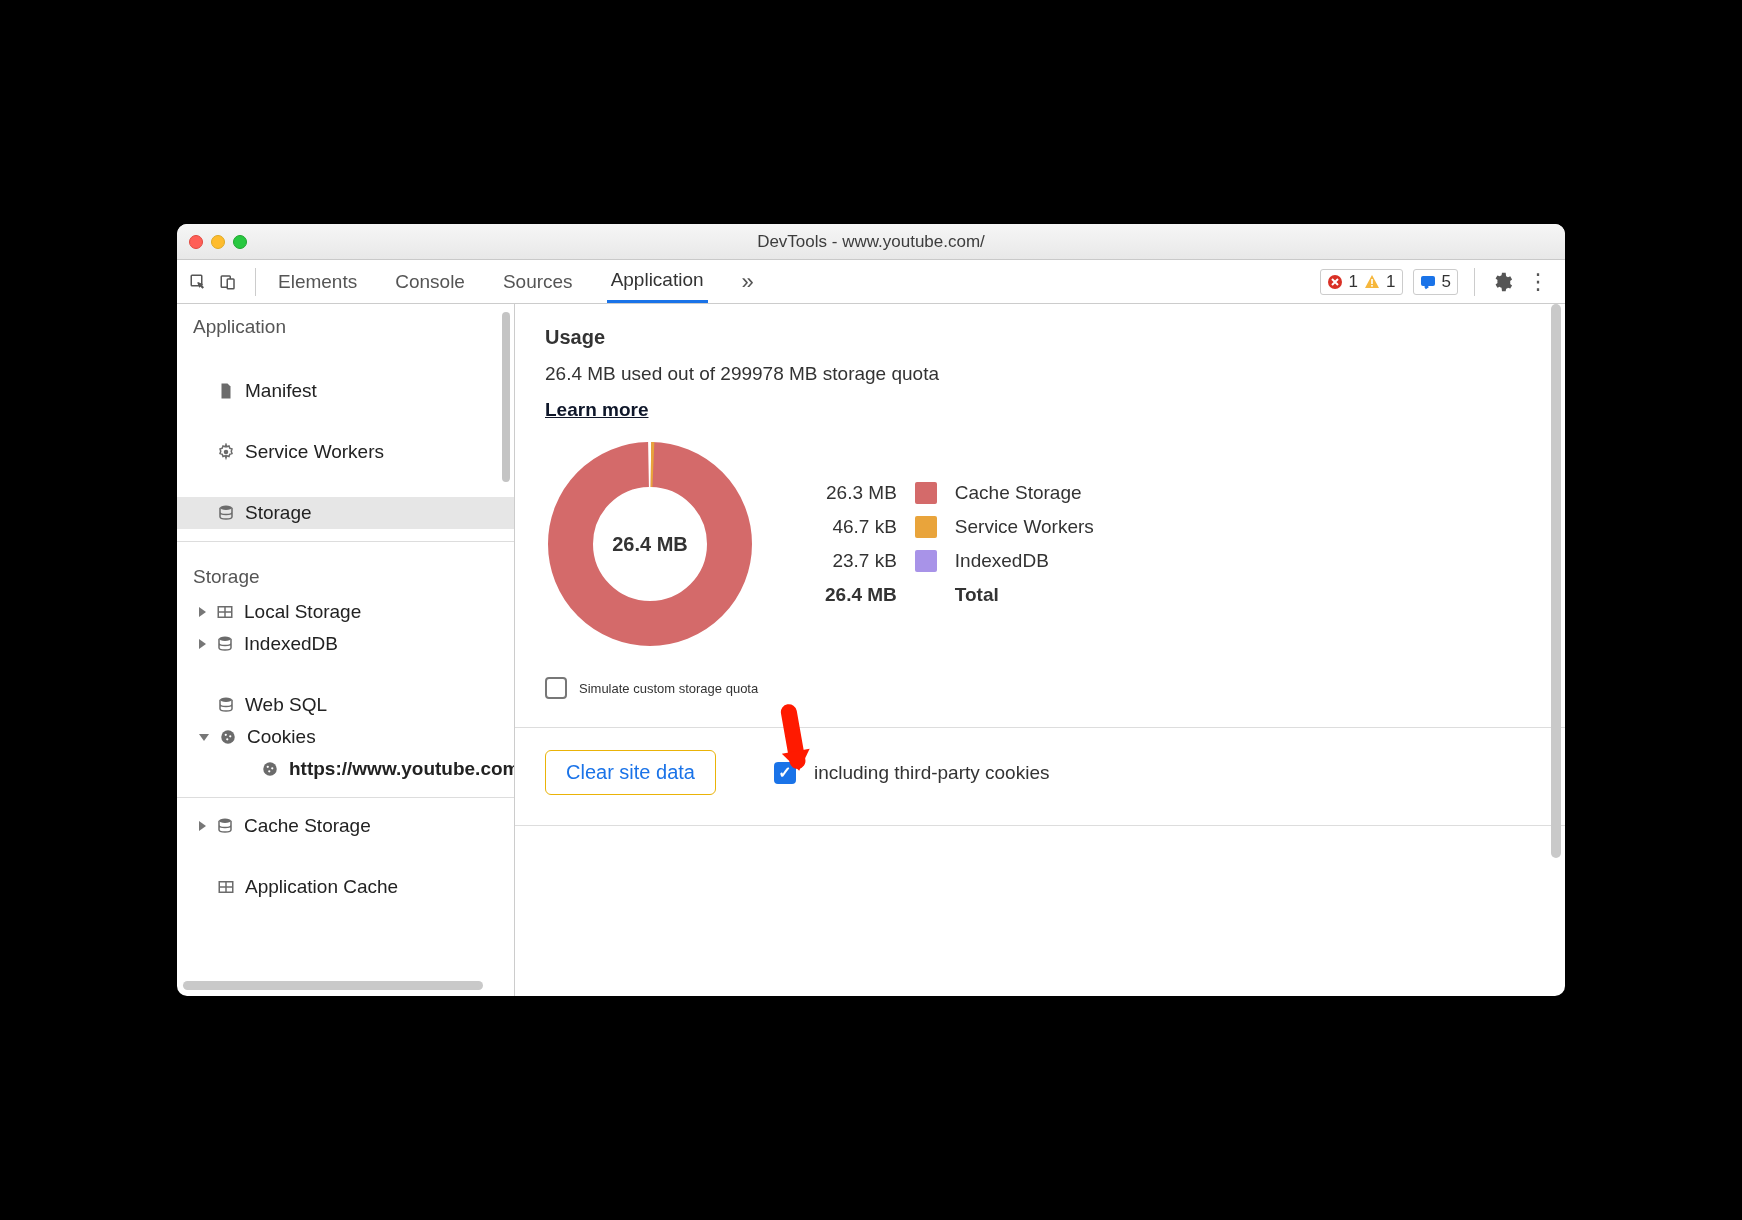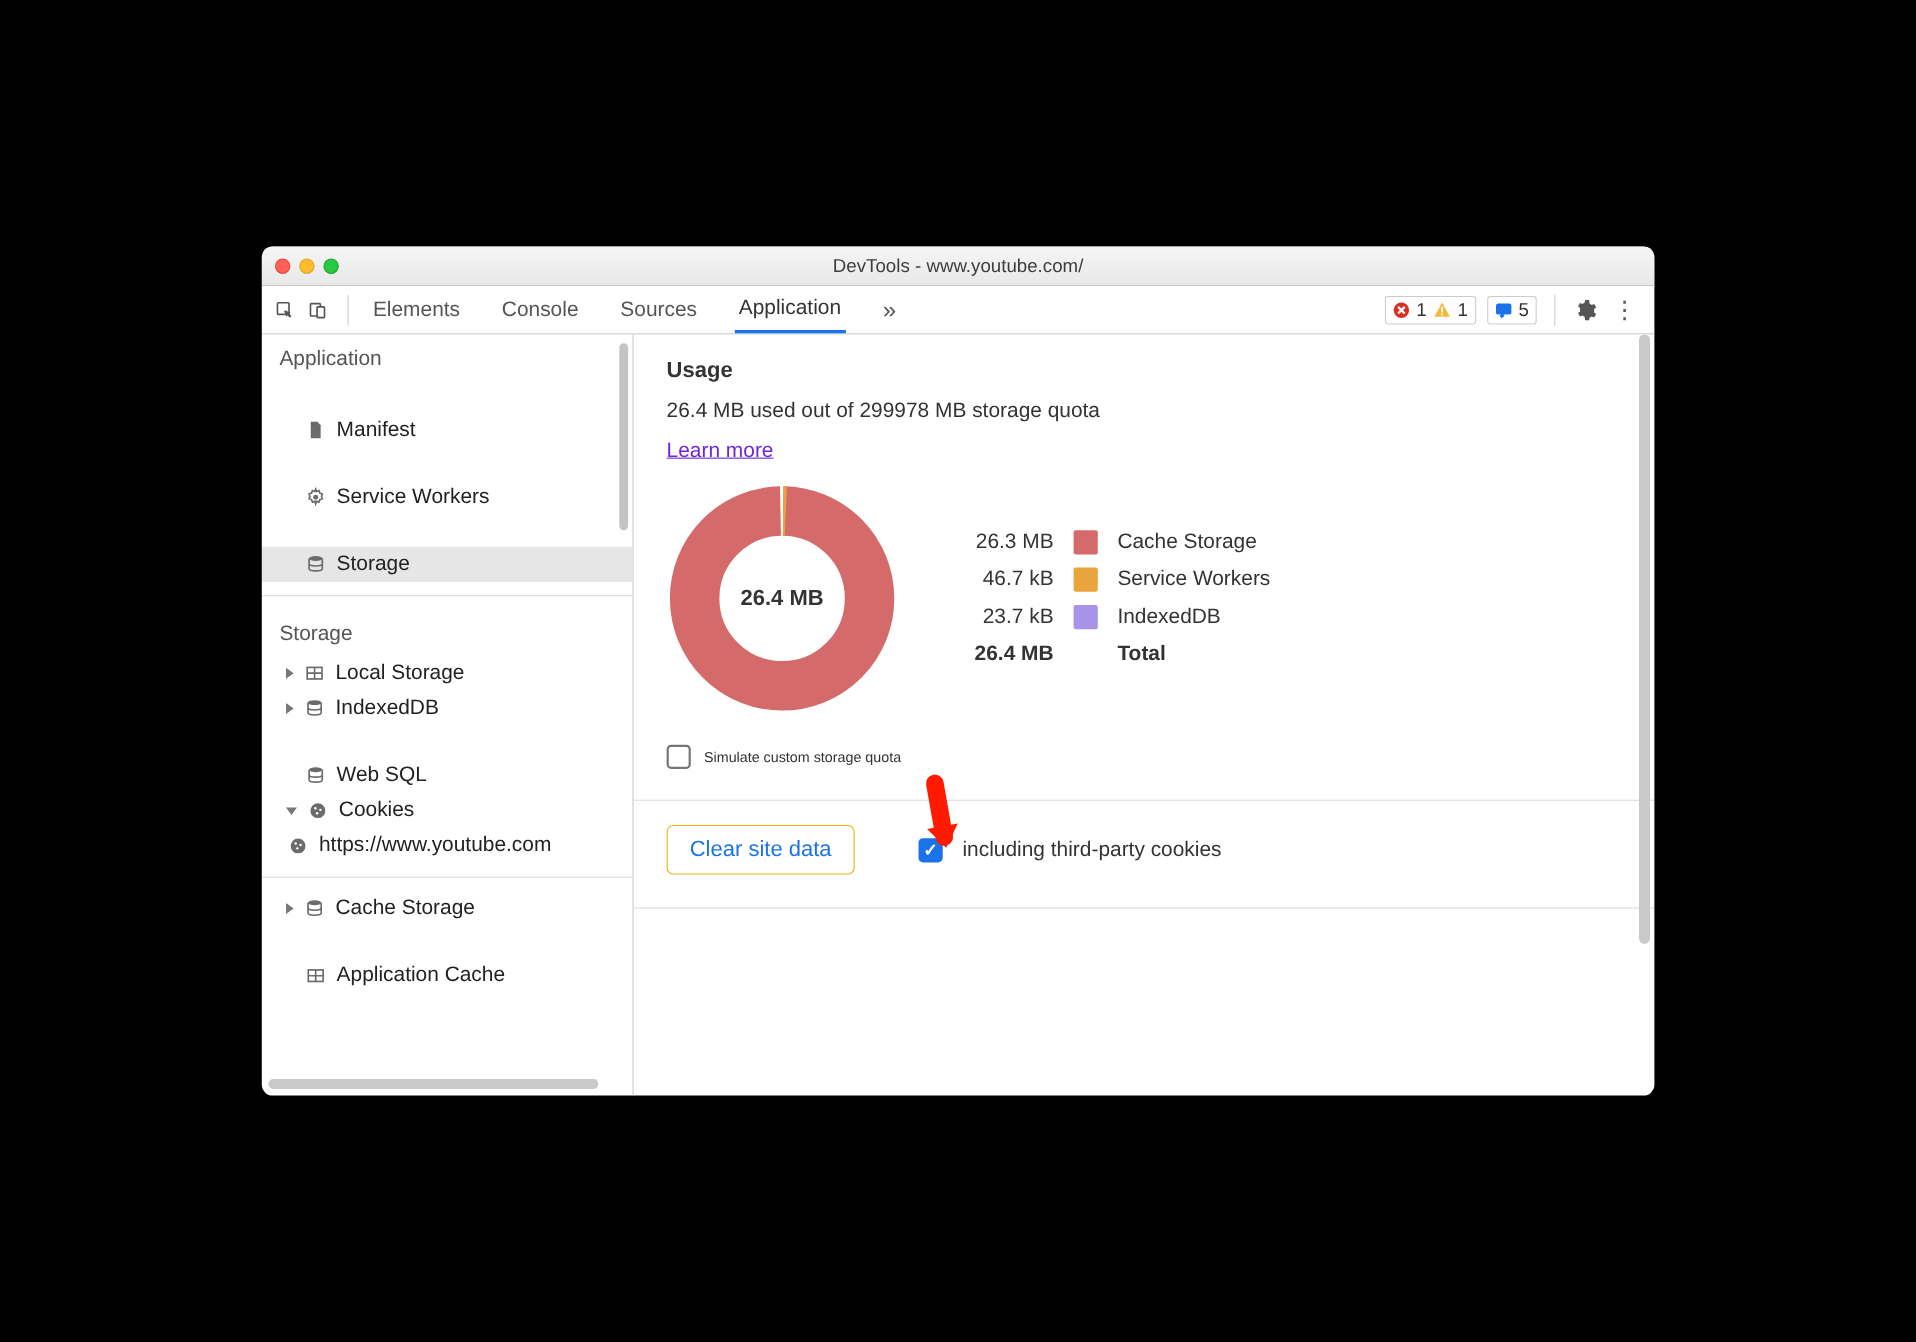--- a/index.html
+++ b/index.html
@@ -6,21 +6,21 @@
   body {
     background: #000;
     font-family: -apple-system, "Helvetica Neue", Arial, sans-serif;
     width: 1742px;
     height: 1220px;
     display: flex;
     align-items: center;
     justify-content: center;
   }
   .window {
-    width: 1266px;
+    width: 1388px;
     height: 772px;
     background: #fff;
     border-radius: 10px;
     box-shadow: 0 30px 60px rgba(0,0,0,.5), 0 0 0 1px rgba(0,0,0,.15);
     overflow: hidden;
     display: flex;
     flex-direction: column;
     position: relative;
   }
   .titlebar {
@@ -68,33 +68,33 @@
   }
   .sidebar-inner { position:absolute; inset:0; overflow:hidden; }
   .section-title { padding: 12px 16px 8px; color:#555; font-size:19px;}
   .tree-item {
     display:flex; align-items:center; gap:10px;
     padding: 5px 10px 5px 22px;
     cursor:pointer;
     white-space:nowrap;
   }
   .tree-item.indent1 { padding-left: 40px; margin-top: 29px; }
-  .tree-item.indent2 { padding-left: 24px; }
+  .tree-item.indent2 { padding-left: 84px; font-weight: bold; }
   .tree-item.selected { background:#e6e6e6; }
   .tree-sep { height:1px; background:#ddd; margin:12px 0;}
   .disclosure { width:0;height:0;border-style:solid; display:inline-block;}
   .disc-right { border-width:5px 0 5px 7px; border-color:transparent transparent transparent #777;}
   .disc-down { border-width:7px 5px 0 5px; border-color:#777 transparent transparent transparent;}
   .ic { width:18px; height:18px; flex:none;}
   .main {
     flex:1; position:relative; overflow:hidden;
   }
   .main-inner { padding: 22px 30px; font-size:19px; color:#333; }
   .main h3 { font-size:20px; font-weight:700; margin-bottom:14px;}
-  .learn-link { color:#6d28d9; text-decoration:underline; cursor:pointer;}
+  .learn-link { color:#0f172a; text-decoration:underline; cursor:pointer;font-weight:bold;}
   .chart-row { display:flex; align-items:center; gap:70px; margin-top:18px;}
   .donut-wrap { position:relative; width:210px; height:210px;}
   .donut-center { position:absolute; inset:0; display:flex; align-items:center; justify-content:center; font-weight:700; font-size:20px;}
   .legend { display:grid; grid-template-columns: auto auto auto; column-gap:18px; row-gap:12px; align-items:center; font-size:19px;}
   .legend .sz { text-align:right; white-space:nowrap;}
   .swatch { width:22px; height:22px; border-radius:2px;}
   .legend .total { font-weight:700;}
   .check-row { display:flex; align-items:center; gap:12px; margin-top:28px; font-size:13px;}
   .checkbox {
     width:22px;height:22px;border:2px solid #777;border-radius:4px;background:#fff;display:flex;align-items:center;justify-content:center;cursor:pointer;

